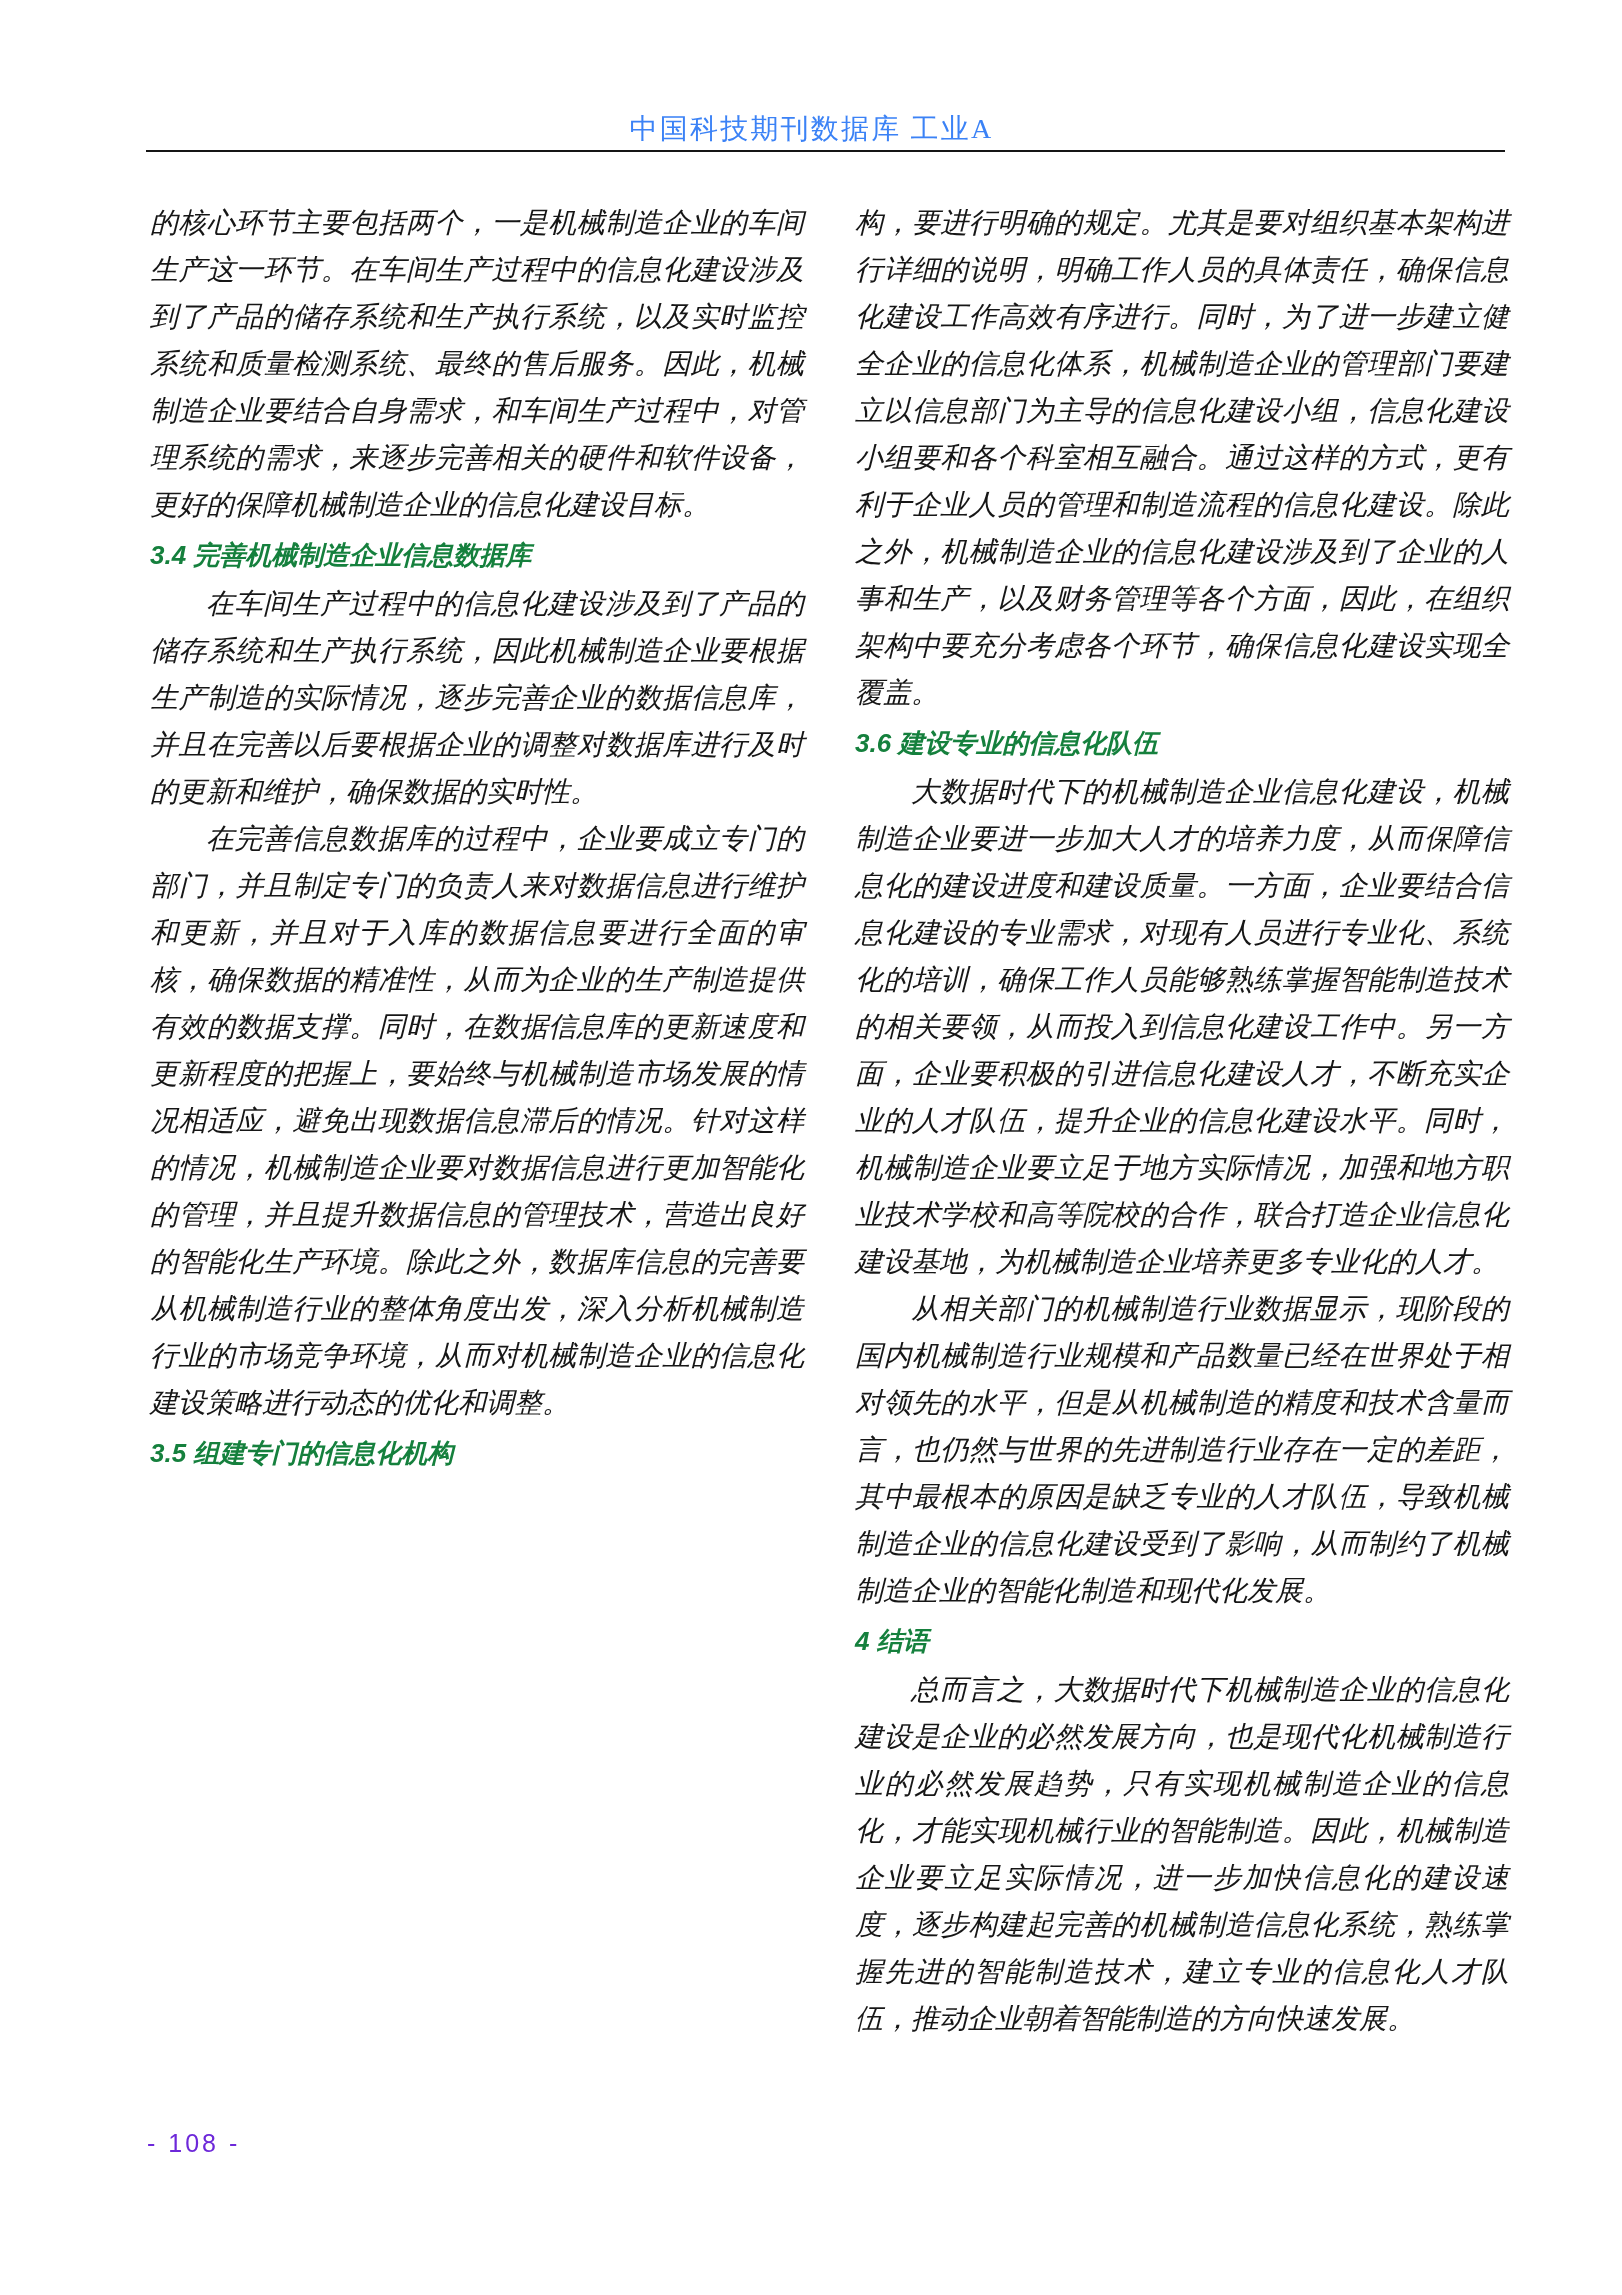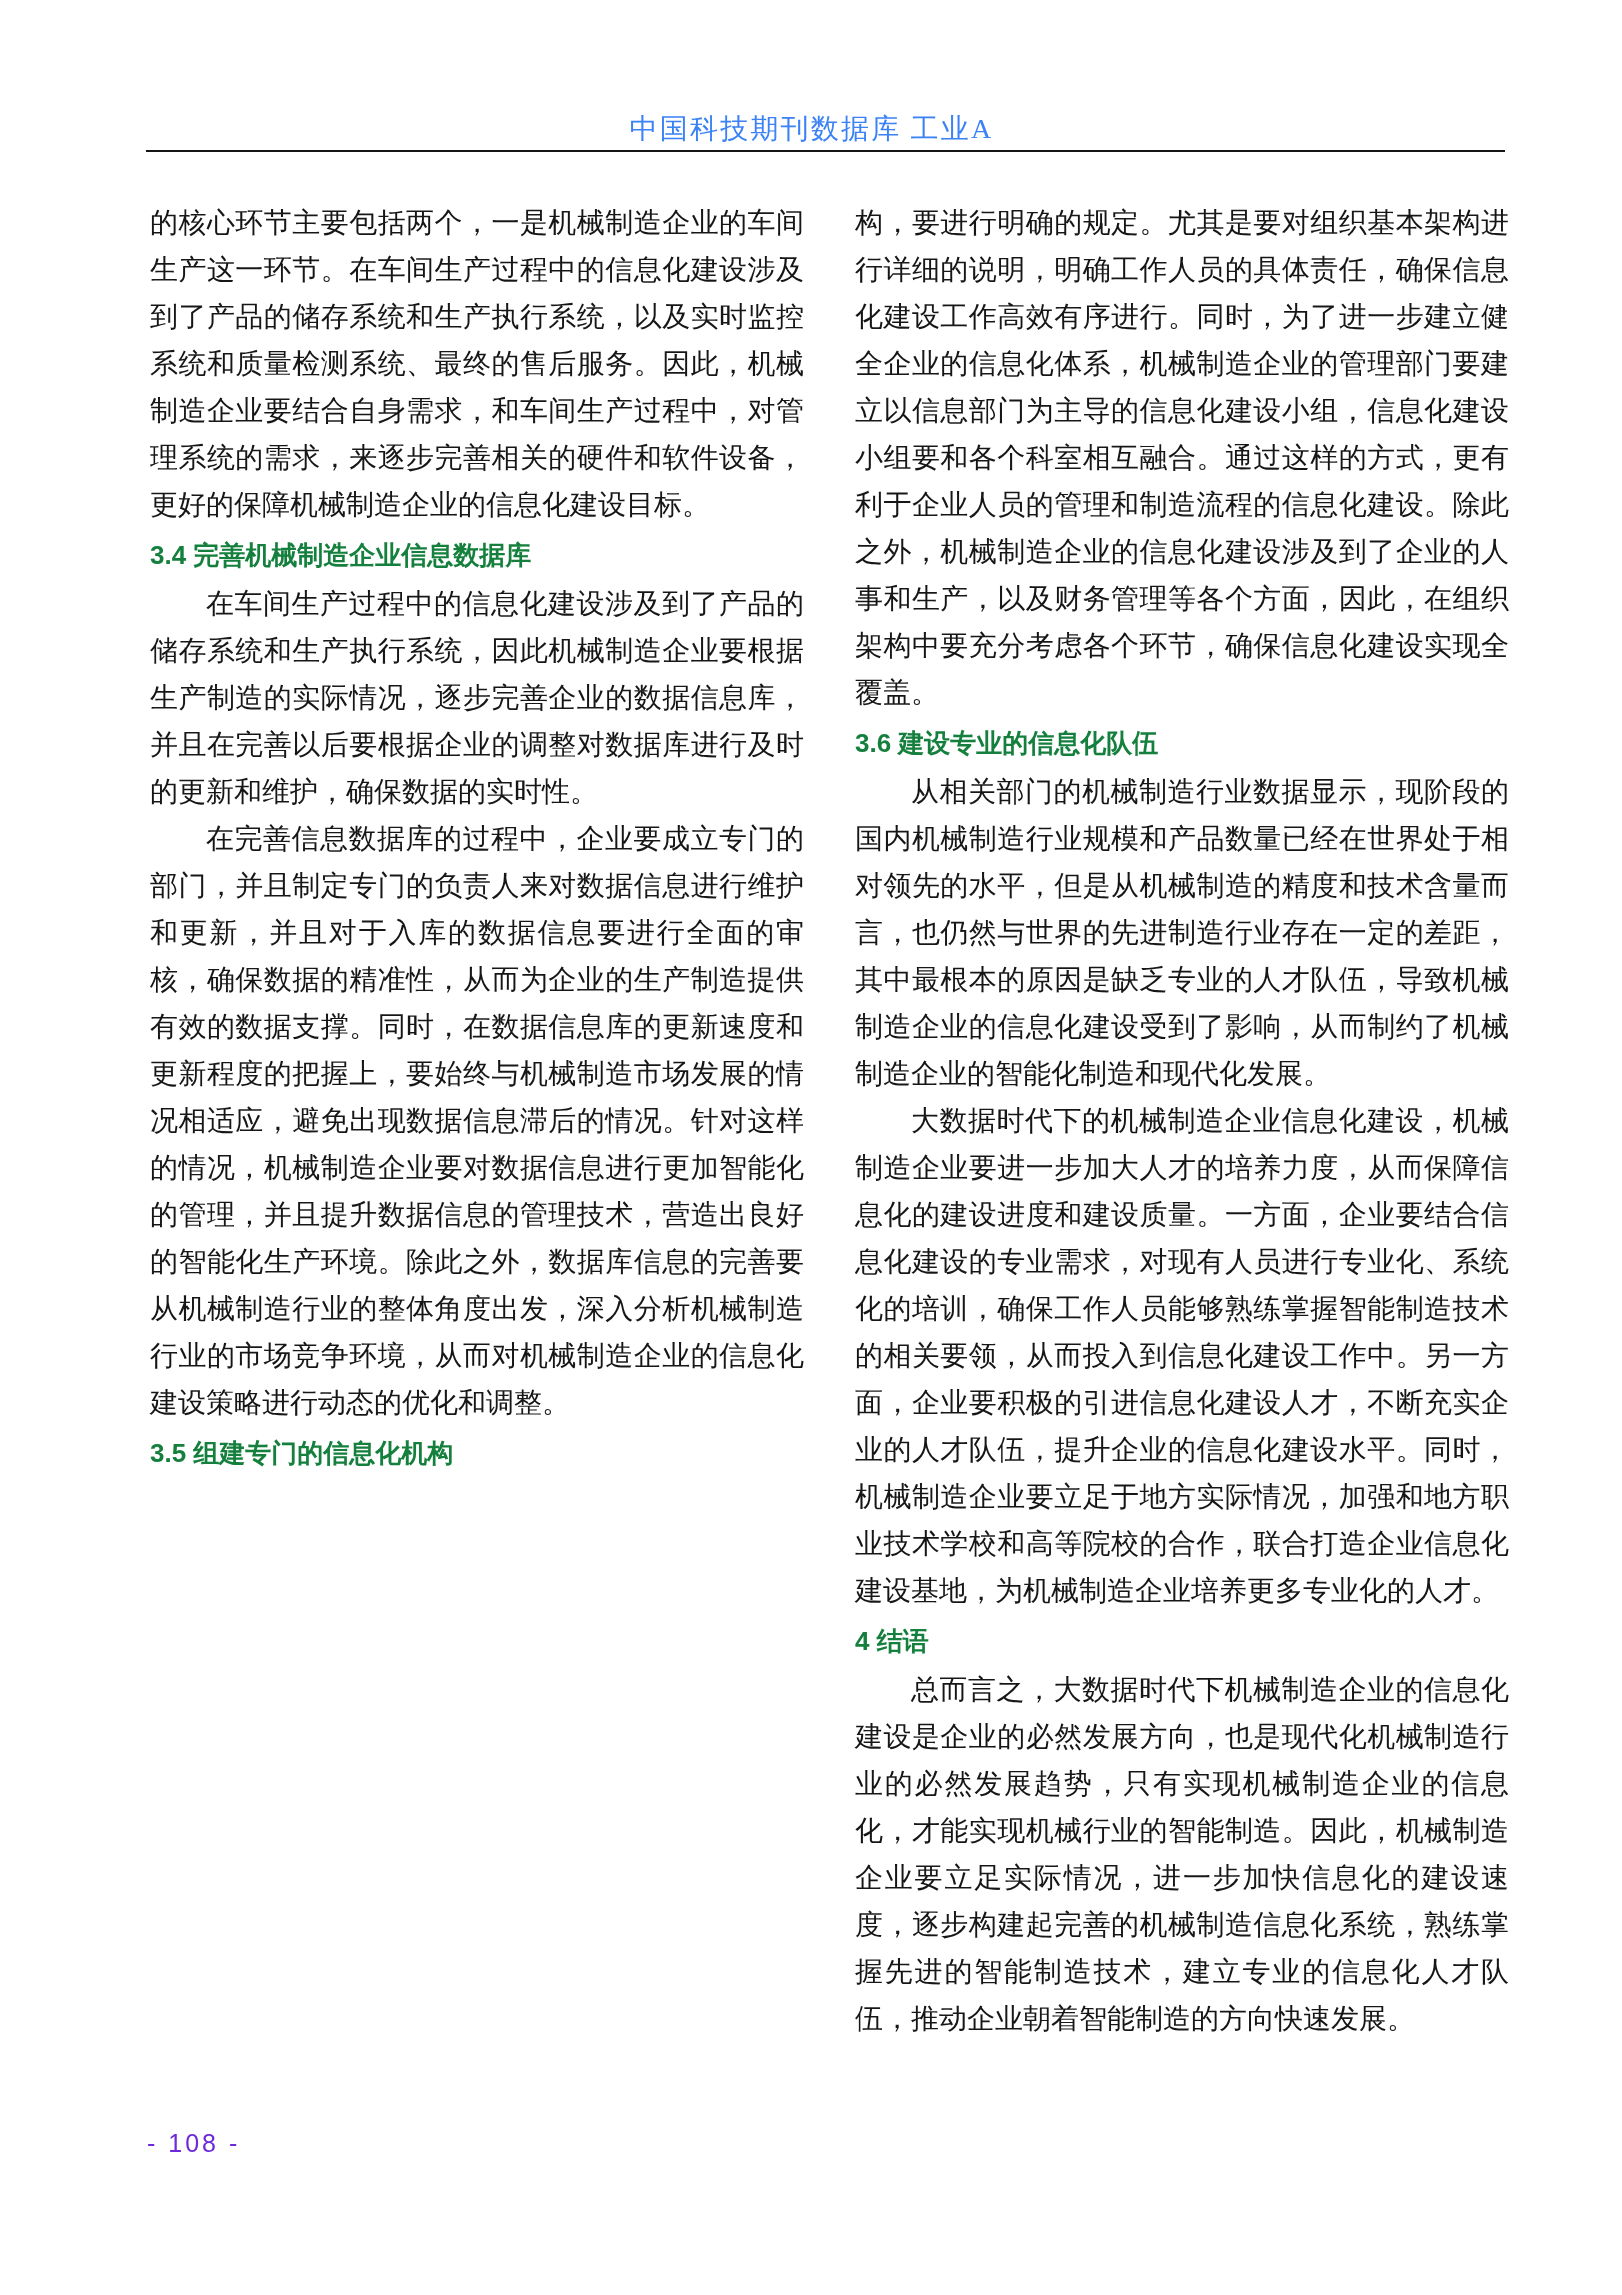--- a/index.html
+++ b/index.html
@@ -25,20 +25,21 @@
     background:#151515;
   }
   .col{
     position:absolute;top:199px;
     width:654px;
     font-size:28px;line-height:47px;
     text-align:justify;
     text-justify:inter-character;
     word-break:break-all;
     color:#161616;
+    font-style:italic;
   }
   .col-left{left:150px;}
   .col-right{left:855px;}
   .para{margin:0;text-indent:2em;}
   .para.noindent{text-indent:0;}
   .heading{
     margin:3.7px 0 2.2px 0;
     font-family:"Liberation Sans","DejaVu Sans",sans-serif;
     font-weight:bold;
     font-size:26px;line-height:46px;
@@ -68,22 +69,22 @@
     <p class="para noindent">的核心环节主要包括两个，一是机械制造企业的车间生产这一环节。在车间生产过程中的信息化建设涉及到了产品的储存系统和生产执行系统，以及实时监控系统和质量检测系统、最终的售后服务。因此，机械制造企业要结合自身需求，和车间生产过程中，对管理系统的需求，来逐步完善相关的硬件和软件设备，更好的保障机械制造企业的信息化建设目标。</p>
     <h2 class="heading">3.4 完善机械制造企业信息数据库</h2>
     <p class="para">在车间生产过程中的信息化建设涉及到了产品的储存系统和生产执行系统，因此机械制造企业要根据生产制造的实际情况，逐步完善企业的数据信息库，并且在完善以后要根据企业的调整对数据库进行及时的更新和维护，确保数据的实时性。</p>
     <p class="para">在完善信息数据库的过程中，企业要成立专门的部门，并且制定专门的负责人来对数据信息进行维护和更新，并且对于入库的数据信息要进行全面的审核，确保数据的精准性，从而为企业的生产制造提供有效的数据支撑。同时，在数据信息库的更新速度和更新程度的把握上，要始终与机械制造市场发展的情况相适应，避免出现数据信息滞后的情况。针对这样的情况，机械制造企业要对数据信息进行更加智能化的管理，并且提升数据信息的管理技术，营造出良好的智能化生产环境。除此之外，数据库信息的完善要从机械制造行业的整体角度出发，深入分析机械制造行业的市场竞争环境，从而对机械制造企业的信息化建设策略进行动态的优化和调整。</p>
     <h2 class="heading">3.5 组建专门的信息化机构</h2>
   </div>
 
   <div class="col col-right">
     <p class="para noindent">构，要进行明确的规定。尤其是要对组织基本架构进行详细的说明，明确工作人员的具体责任，确保信息化建设工作高效有序进行。同时，为了进一步建立健全企业的信息化体系，机械制造企业的管理部门要建立以信息部门为主导的信息化建设小组，信息化建设小组要和各个科室相互融合。通过这样的方式，更有利于企业人员的管理和制造流程的信息化建设。除此之外，机械制造企业的信息化建设涉及到了企业的人事和生产，以及财务管理等各个方面，因此，在组织架构中要充分考虑各个环节，确保信息化建设实现全覆盖。</p>
     <h2 class="heading">3.6 建设专业的信息化队伍</h2>
+    <p class="para">大数据时代下的机械制造企业信息化建设，机械制造企业要进一步加大人才的培养力度，从而保障信息化的建设进度和建设质量。一方面，企业要结合信息化建设的专业需求，对现有人员进行专业化、系统化的培训，确保工作人员能够熟练掌握智能制造技术的相关要领，从而投入到信息化建设工作中。另一方面，企业要积极的引进信息化建设人才，不断充实企业的人才队伍，提升企业的信息化建设水平。同时，机械制造企业要立足于地方实际情况，加强和地方职业技术学校和高等院校的合作，联合打造企业信息化建设基地，为机械制造企业培养更多专业化的人才。</p>
     <p class="para">从相关部门的机械制造行业数据显示，现阶段的国内机械制造行业规模和产品数量已经在世界处于相对领先的水平，但是从机械制造的精度和技术含量而言，也仍然与世界的先进制造行业存在一定的差距，其中最根本的原因是缺乏专业的人才队伍，导致机械制造企业的信息化建设受到了影响，从而制约了机械制造企业的智能化制造和现代化发展。</p>
-    <p class="para">大数据时代下的机械制造企业信息化建设，机械制造企业要进一步加大人才的培养力度，从而保障信息化的建设进度和建设质量。一方面，企业要结合信息化建设的专业需求，对现有人员进行专业化、系统化的培训，确保工作人员能够熟练掌握智能制造技术的相关要领，从而投入到信息化建设工作中。另一方面，企业要积极的引进信息化建设人才，不断充实企业的人才队伍，提升企业的信息化建设水平。同时，机械制造企业要立足于地方实际情况，加强和地方职业技术学校和高等院校的合作，联合打造企业信息化建设基地，为机械制造企业培养更多专业化的人才。</p>
     <h2 class="heading">4 结语</h2>
     <p class="para">总而言之，大数据时代下机械制造企业的信息化建设是企业的必然发展方向，也是现代化机械制造行业的必然发展趋势，只有实现机械制造企业的信息化，才能实现机械行业的智能制造。因此，机械制造企业要立足实际情况，进一步加快信息化的建设速度，逐步构建起完善的机械制造信息化系统，熟练掌握先进的智能制造技术，建立专业的信息化人才队伍，推动企业朝着智能制造的方向快速发展。</p>
   </div>
 
   <div class="page-footer">- 108 -</div>
 
 </div>
 
 
 </body></html>

